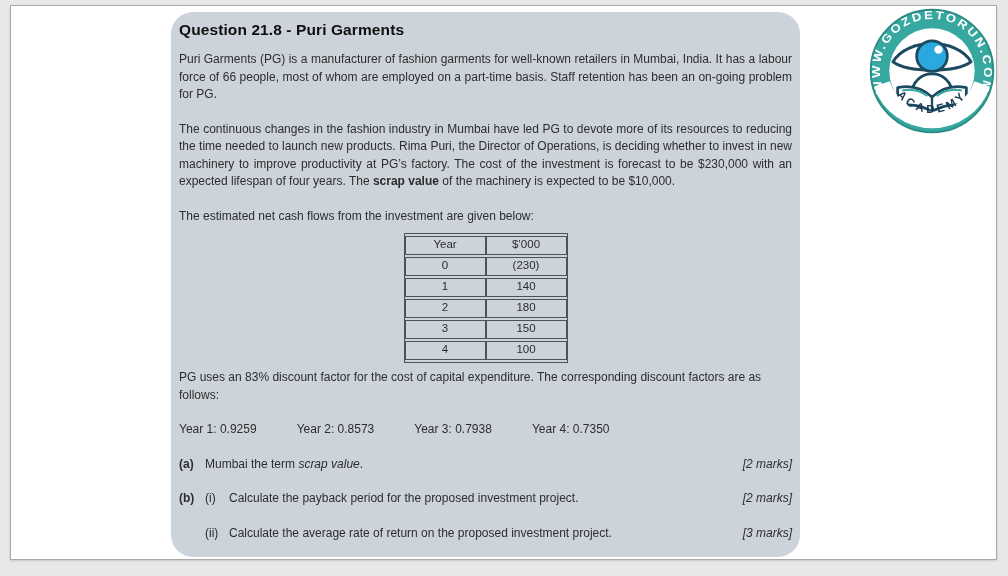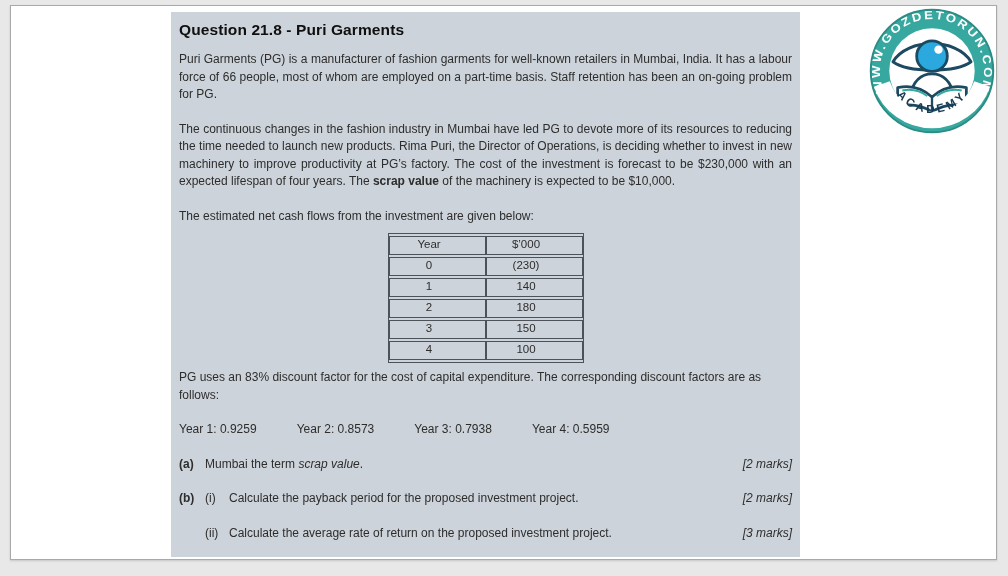--- a/index.html
+++ b/index.html
@@ -8,36 +8,36 @@
     font-family:"Liberation Sans",sans-serif;overflow:hidden;
   }
   .page{
     position:absolute;left:10px;top:5px;width:987px;height:555px;
     background:#ffffff;border:1px solid #a9a9a9;box-sizing:border-box;
     box-shadow:0 1px 2px rgba(0,0,0,.15);
   }
   .content{
     position:absolute;left:160px;top:6px;width:629px;height:545px;
     background:#cdd3da;padding:6px 8px;box-sizing:border-box;
-    color:#2d2d2d;font-size:12px;line-height:17.5px;overflow:hidden;
+    color:#2d2d2d;font-size:12px;line-height:17.5px;overflow:hidden;border-radius:22px;
   }
   .content h1{
     font-size:15.5px;line-height:18px;margin:3px 0 12px 0;color:#0f0f0f;
     font-weight:bold;letter-spacing:.1px;
   }
   .para{text-align:justify;margin:0 0 17px 0;}
   .para.p2{}
   .intro{margin:0 0 8px 0;}
   table.cash{
     border-collapse:separate;border-spacing:0 2px;margin:0 auto;
     border:1px solid #4c5258;
   }
   table.cash th,table.cash td{
     border:1px solid #4c5258;width:79px;text-align:center;
-    font-size:11.5px;font-weight:normal;padding:0 16px 2px 0;line-height:15px;
+    font-size:11.5px;font-weight:normal;padding:0 0 2px 0;line-height:15px;
     color:#2d2d2d;
   }
   .discount{margin:6px 0 0 0;}
   .factors{margin:17px 0 0 0;}
   .factors span{display:inline-block;margin-right:40px;}
   .qa{display:flex;margin-top:17px;}
   .qlabel{width:26px;flex:none;font-weight:bold;}
   .qsub{width:24px;flex:none;}
   .qtext{flex:1;}
   .qmarks{flex:none;font-style:italic;margin-left:8px;align-self:flex-end;}
@@ -82,21 +82,21 @@
       <tr>
         <td>4</td>
         <td>100</td>
       </tr>
     </tbody>
       </table>
 
     <p class="discount">PG uses an 83% discount factor for the cost of capital expenditure. The corresponding discount factors are as follows:</p>
 
     <div class="factors">
-      <span>Year 1: 0.9259</span><span>Year 2: 0.8573</span><span>Year 3: 0.7938</span><span>Year 4: 0.5959</span>
+      <span>Year 1: 0.9259</span><span>Year 2: 0.8573</span><span>Year 3: 0.7938</span><span>Year 4: 0.7350</span>
     </div>
 
     <div class="qa">
       <span class="qlabel">(a)</span>
       <span class="qtext"><span>Mumbai the term </span><i>scrap value</i><span>.</span></span>
       <span class="qmarks">[2 marks]</span>
     </div>
 
     <div class="qa">
       <span class="qlabel">(b)</span>

